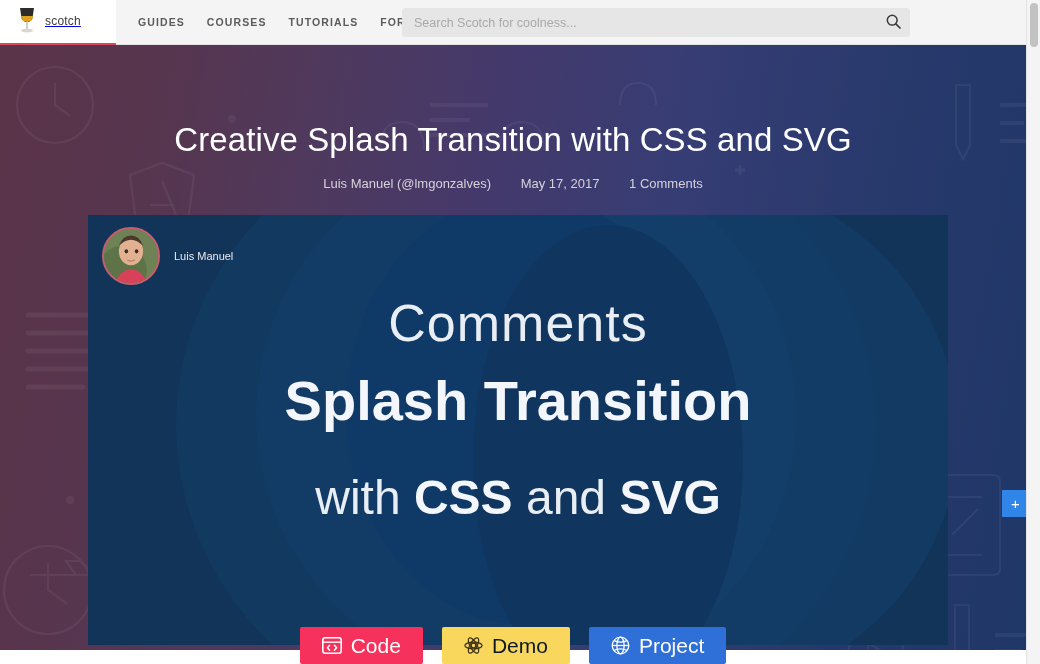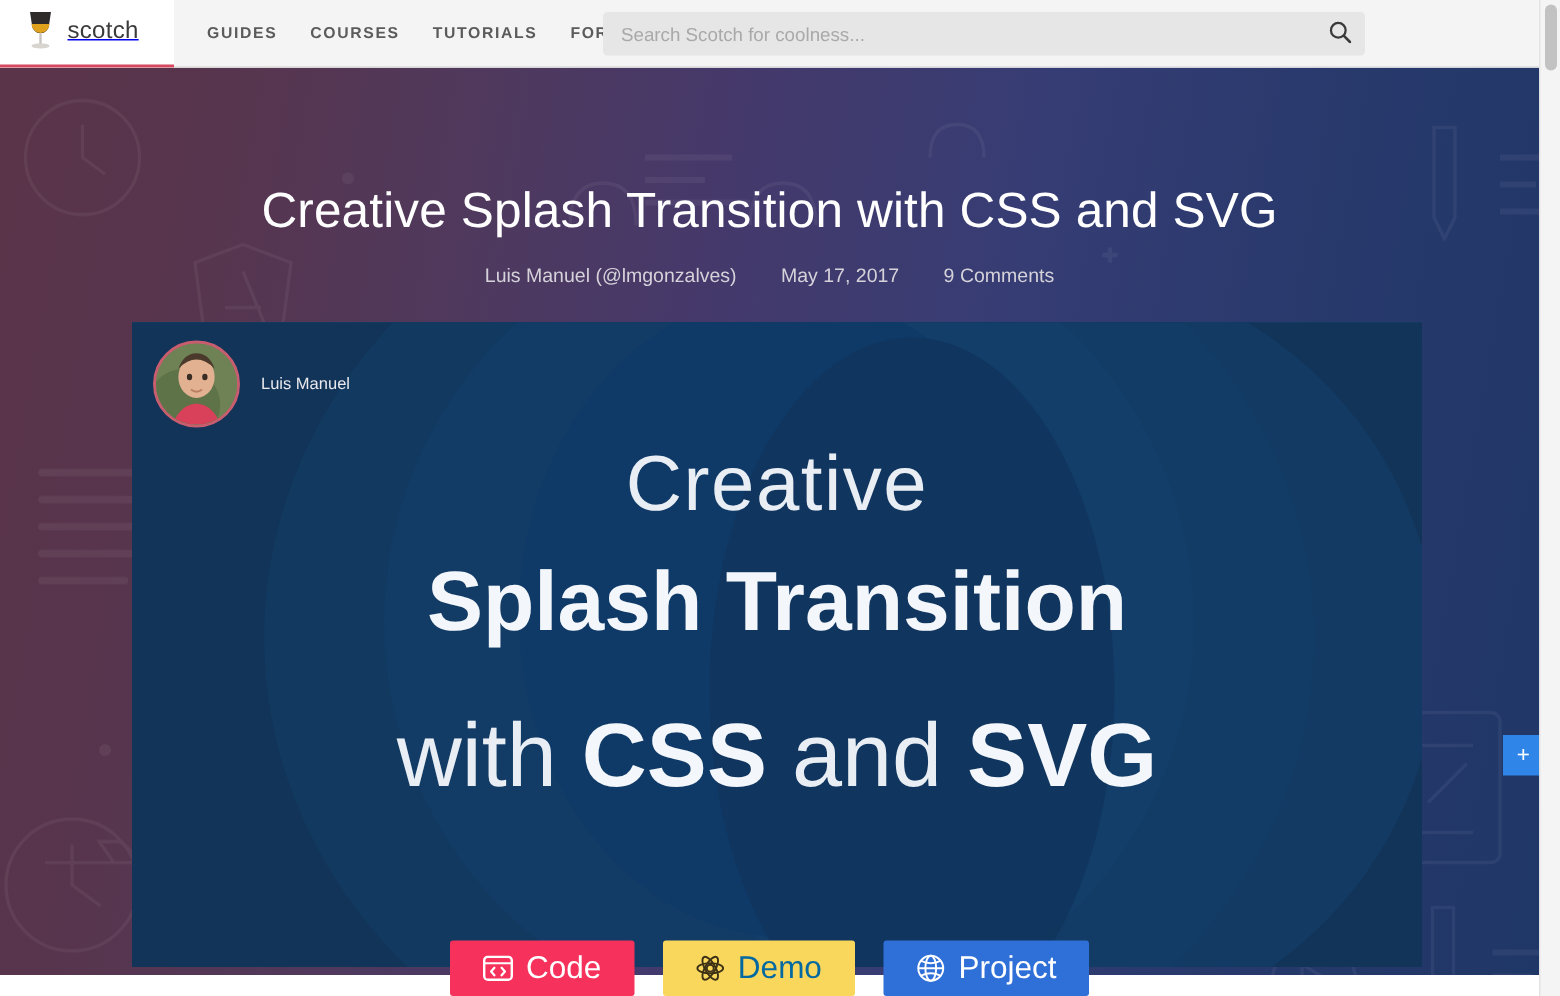--- a/index.html
+++ b/index.html
@@ -37,21 +37,21 @@
     background: #ffffff;
     display: flex;
     align-items: center;
     gap: 7px;
     padding-left: 16px;
     flex: 0 0 auto;
     border-bottom: 2px solid #d5485f;
   }
   .brand-logo { width: 22px; height: 28px; display:block; }
   .brand-name {
-    font-size: 16px;
+    font-size: 12px;
     color: #3b3b3b;
     letter-spacing: .2px;
   }
 
   .nav-links {
     display: flex;
     align-items: center;
     gap: 22px;
     margin-left: 22px;
   }
@@ -216,21 +216,21 @@
   }
   .line2 {
     font-size: 56px;
     font-weight: bold;
     letter-spacing: 0px;
     line-height: 1;
     margin-top: 24px;
     color: #f3f6fa;
   }
   .line3 {
-    font-size: 60px;
+    font-size: 48px;
     font-weight: 300;
     line-height: 1;
     margin-top: 45px;
     color: #e9eef4;
   }
   .line3 b { font-weight: bold; color: #f3f6fa; }
 
   
   .actions {
     position: absolute;
@@ -249,21 +249,21 @@
     display: flex;
     align-items: center;
     gap: 9px;
     padding: 0 22px;
     font-family: "Liberation Sans", sans-serif;
     font-size: 21px;
     cursor: pointer;
     line-height: 1;
   }
   .act-code    { background: #f6325c; color: #ffffff; }
-  .act-demo    { background: #f9d65c; color: #0369a1; }
+  .act-demo    { background: #f9d65c; color: #0f172a; }
   .act-project { background: #2f6fd8; color: #ffffff; }
   .act-btn svg { display:block; flex: 0 0 auto; }
 
   
   .plus-btn {
     position: absolute;
     right: 11px;
     top: 490px;
     width: 27px; height: 27px;
     background: #2f86e8;
@@ -420,21 +420,21 @@
           <circle cx="330" cy="545" r="4"></circle>
         </g>
       </g>
     </svg>
 
     <h1 class="hero-title">Creative Splash Transition with CSS and SVG</h1>
 
     <div class="hero-meta">
       <span>Luis Manuel (@lmgonzalves)</span>
       <span>May 17, 2017</span>
-      <span>9 Comments</span>
+      <span>1 Comments</span>
     </div>
 
     <div class="card">
       <div class="blob b1"></div>
       <div class="blob b2"></div>
       <div class="blob b4"></div>
       <div class="blob b3"></div>
       <div class="blob b5"></div>
 
       <div class="author">
@@ -447,21 +447,21 @@
             <ellipse cx="24" cy="24" rx="1.9" ry="2.3" fill="#3a2e24"></ellipse>
             <ellipse cx="35" cy="24" rx="1.9" ry="2.3" fill="#3a2e24"></ellipse>
             <path d="M25 33 q4 3 8 0" stroke="#b97f63" stroke-width="1.4" fill="none"></path>
             <path d="M12 58 q5 -14 17 -15 q12 1 17 15 Z" fill="#d9415a"></path>
           </svg>
         </div>
         <div class="author-name">Luis Manuel</div>
       </div>
 
       <div class="card-copy">
-        <div class="line1">Creative</div>
+        <div class="line1">Comments</div>
         <div class="line2">Splash Transition</div>
         <div class="line3"><span>with </span><b>CSS</b><span> and </span><b>SVG</b></div>
       </div>
     </div>
   </div>
 
   <div class="below"></div>
 
   <div class="actions">
 

